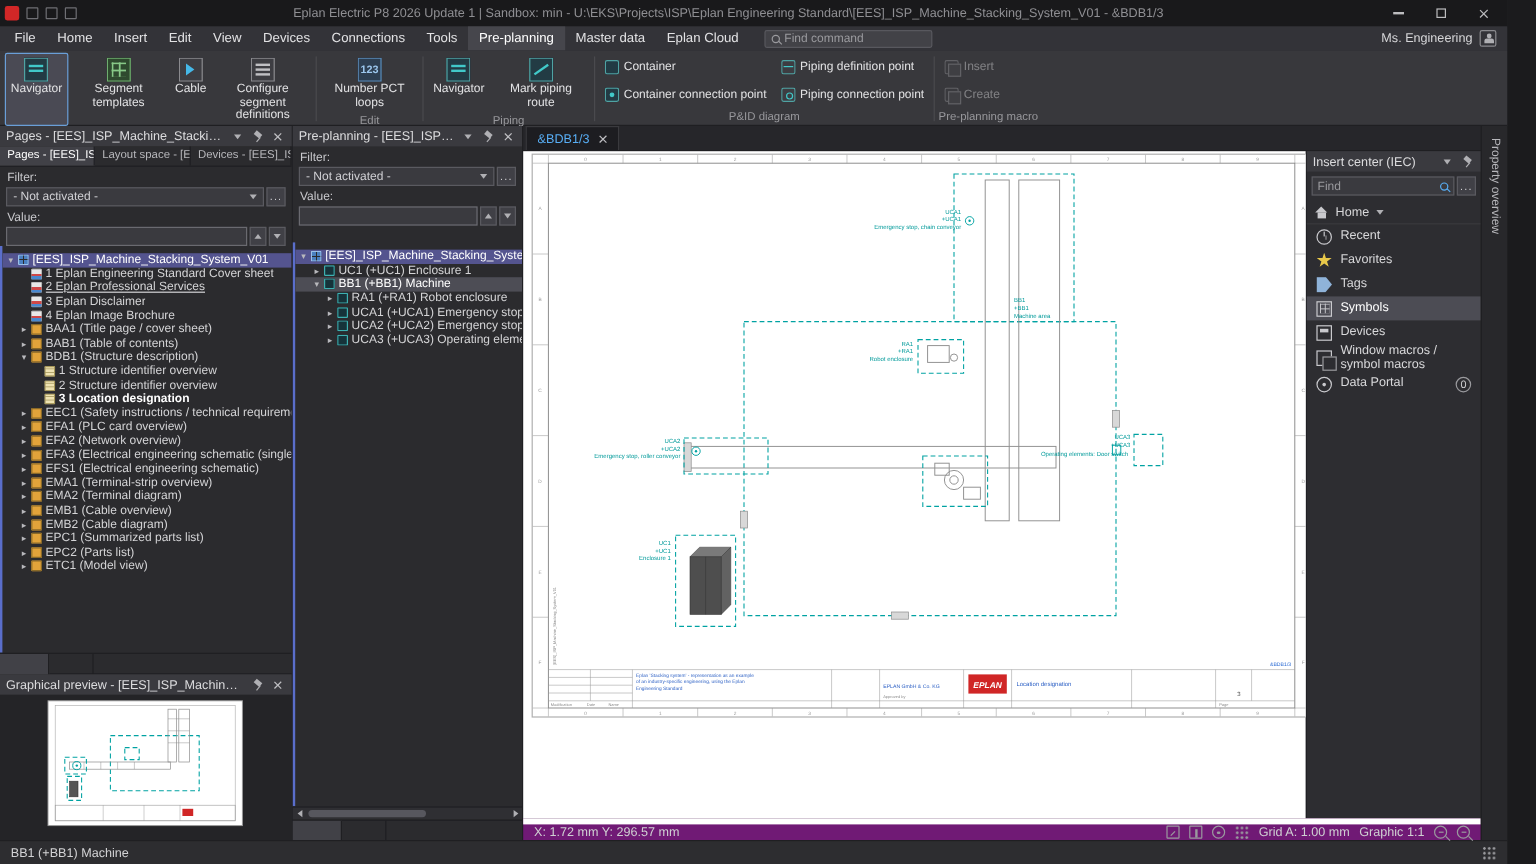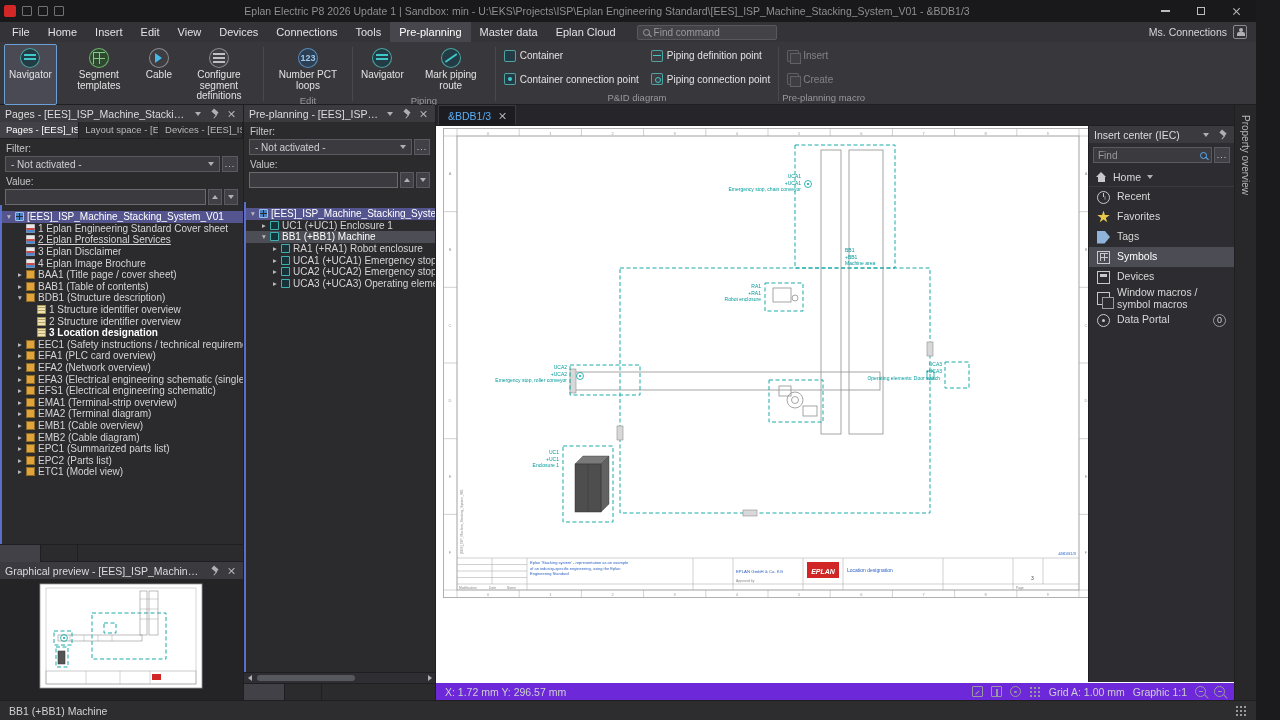--- a/index.html
+++ b/index.html
@@ -35,21 +35,21 @@
   .user-icon::after{content:"";position:absolute;left:2.6px;bottom:1.6px;width:8px;height:4px;border-radius:2px 2px 0 0;background:#b0b0b4}
 
   
   .ribbon{height:63px;background:#38383c;border-bottom:1px solid #1f1f22;display:flex;align-items:stretch;padding:2px 4px 0;flex:none}
   .rgroup{display:flex;flex-direction:column}
   .rrow{flex:1;display:flex;align-items:stretch;gap:1px}
   .rrow.grid2{display:grid;grid-template-rows:1fr 1fr;grid-auto-flow:column;gap:0 2px;align-items:center}
   .rbtn{width:max-content;max-width:82px;padding:2px 4px;display:flex;flex-direction:column;align-items:center;gap:2px;border-radius:2px;border:1px solid transparent}
   .rbtn .rlabel{font-size:10px;line-height:10.5px;text-align:center;color:#e2e2e4;max-width:76px}
   .rbtn.active{background:#4a4a54;border-color:#6a9fd8}
-  .ric{width:20px;height:20px;margin-top:1px;border-radius:10px;position:relative;flex:none}
+  .ric{width:20px;height:20px;margin-top:1px;border-radius:0;position:relative;flex:none}
   .rbtn-sm{display:flex;align-items:center;gap:4px;padding:1px 5px;font-size:10px;color:#e2e2e4;border-radius:2px;height:20px;white-space:nowrap}
   .disabled{opacity:.42}
   .sic{width:12px;height:12px;flex:none;border-radius:2px;position:relative}
   .rcap{height:13px;font-size:9.5px;color:#98989c;text-align:center;line-height:13px;white-space:nowrap}
   .rsep{width:1px;background:#4a4a4e;margin:3px 3px;flex:none}
   .ic-nav{background:#223b44;box-shadow:inset 0 0 0 1px #4fa3a3}
   .ic-nav::after{content:"";position:absolute;left:4px;top:6px;width:12px;height:1.6px;background:#41c9c9;box-shadow:0 4px 0 #41c9c9}
   .ic-segtpl{background:#2e4a2e;box-shadow:inset 0 0 0 1px #6fae6f}
   .ic-segtpl::after{content:"";position:absolute;left:4px;top:4px;width:12px;height:12px;background:linear-gradient(#87c987 1.5px,transparent 1.5px),linear-gradient(90deg,#87c987 1.5px,transparent 1.5px);background-size:6px 6px}
   .ic-import{background:#3d3d42;box-shadow:inset 0 0 0 1px #8a8a8e}
@@ -156,21 +156,21 @@
   .ii-symbols{border:1px solid #c9c9cd}
   .ii-symbols::after{content:"";position:absolute;inset:1.5px;background:linear-gradient(#c9c9cd 1px,transparent 1px),linear-gradient(90deg,#c9c9cd 1px,transparent 1px);background-size:4px 4px}
   .ii-devices{border:1px solid #c9c9cd}
   .ii-devices::after{content:"";position:absolute;left:2px;top:2px;right:2px;height:3px;background:#c9c9cd}
   .ii-macros{border:1px solid #c9c9cd}
   .ii-macros::after{content:"";position:absolute;left:3.5px;top:3.5px;width:10px;height:10px;border:1px solid #9a9a9e;background:#2d2d31}
   .ii-portal{border:1.3px solid #c9c9cd;border-radius:50%}
   .ii-portal::after{content:"";position:absolute;left:4px;top:4px;width:3px;height:3px;border-radius:50%;background:#c9c9cd}
   .badge{margin-left:auto;width:13px;height:13px;border:1px solid #9a9a9e;border-radius:50%;font-size:9px;display:flex;align-items:center;justify-content:center;color:#cfcfd2;flex:none}
 
-  .canvas-status{height:18px;background:#6d28d9;border-top:1px solid #ffffff;display:flex;align-items:center;font-size:10.5px;color:#cfcfd2;padding:0 9px;flex:none}
+  .canvas-status{height:18px;background:#701a75;border-top:5px solid #ffffff;display:flex;align-items:center;font-size:10.5px;color:#cfcfd2;padding:0 9px;flex:none}
   .cs-right{margin-left:auto;display:flex;align-items:center;gap:8px}
   .mini{width:11px;height:11px;border:1px solid #9a9a9e;border-radius:1px;position:relative}
   .mini.a::after{content:"";position:absolute;left:2px;top:4.5px;width:5px;height:1.3px;background:#9a9a9e;transform:rotate(-45deg)}
   .mini.b::after{content:"";position:absolute;left:4.5px;top:2px;width:1.3px;height:7px;background:#9a9a9e}
   .mini.c{border-radius:50%}
   .mini.c::after{content:"";position:absolute;left:3.5px;top:3.5px;width:2.5px;height:2.5px;border-radius:50%;background:#9a9a9e}
   .mini.dots{border:none;width:12px;height:12px;background:radial-gradient(#9a9a9e 1px,transparent 1.2px);background-size:4px 4px}
   .mini.magz{border-radius:50%}
   .mini.magz::after{content:"";position:absolute;width:4.5px;height:1.4px;background:#9a9a9e;transform:rotate(45deg);right:-3px;bottom:-1px}
   .mini.magz::before{content:"";position:absolute;left:2.5px;top:4.2px;width:4px;height:1.2px;background:#9a9a9e}
@@ -231,21 +231,21 @@
         <div class="menu-item">Tools</div>
         <div class="menu-item active">Pre-planning</div>
         <div class="menu-item">Master data</div>
         <div class="menu-item">Eplan Cloud</div>
       </div>
     <div class="cmd-search">
       <span class="mag"></span>
       <input placeholder="Find command" style="">
     </div>
     <div class="menubar-right">
-      <span>Ms. Connections</span>
+      <span>Ms. Engineering</span>
       <span class="user-icon"></span>
     </div>
   </div>
 
   <div class="ribbon" id="ribbon-groups">
       <div class="rgroup">
         <div class="rrow">
           <div class="rbtn active">
             <span class="ric ic-nav"></span>
             <span class="rlabel">Navigator</span>

